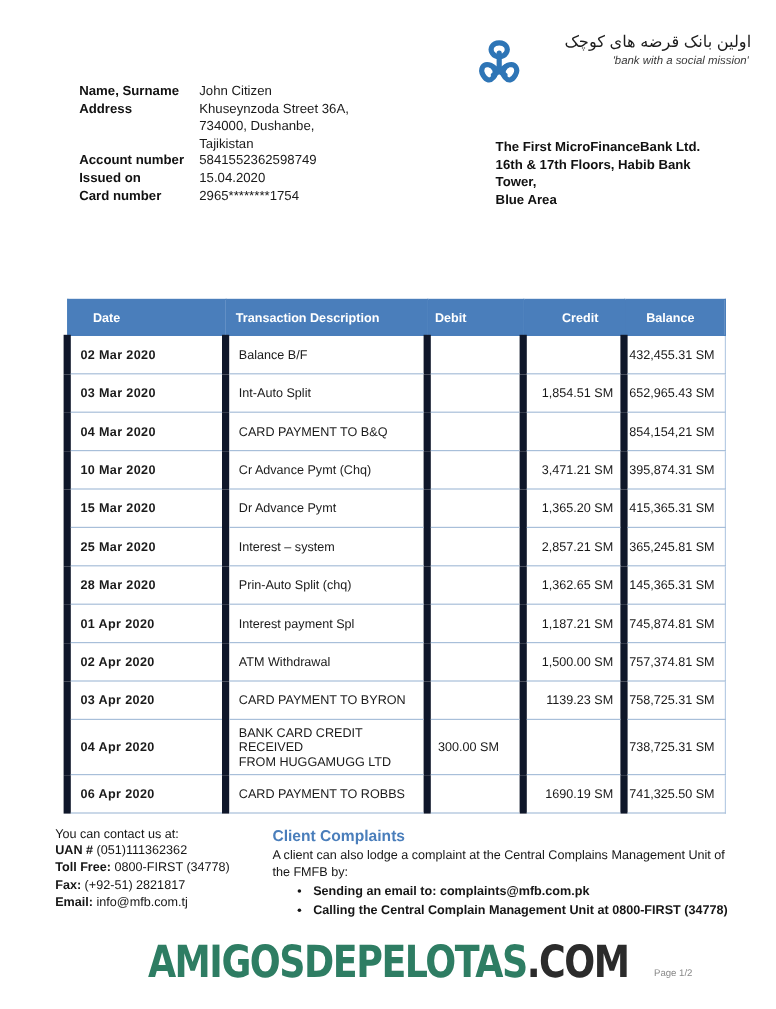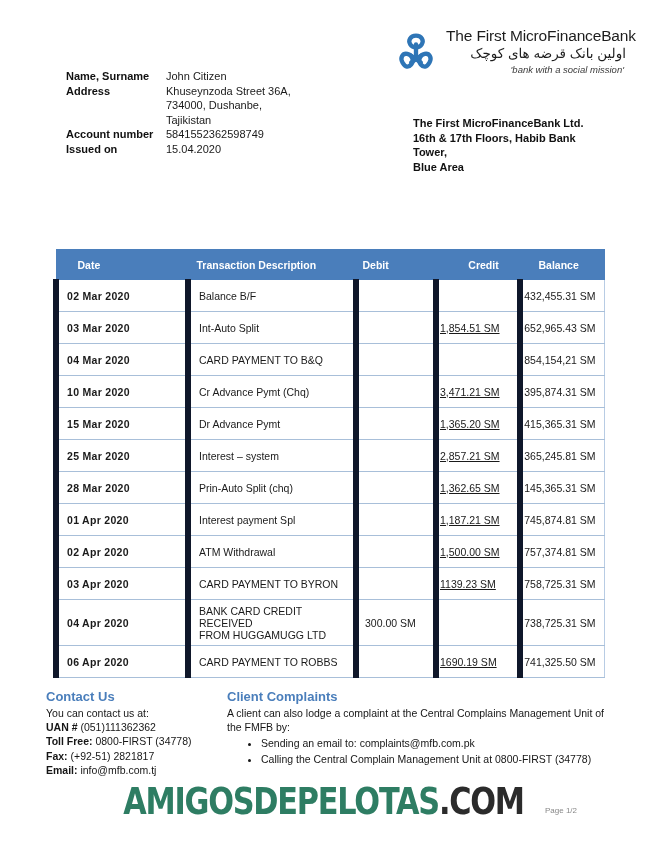--- a/index.html
+++ b/index.html
@@ -131,21 +131,21 @@
   }
   .stmt tr.tall td { height: 43px; vertical-align: middle; }
   .td-date {
     font-weight: bold;
     padding-left: 8px;
     white-space: nowrap;
     letter-spacing: 0.3px;
   }
   .td-desc { padding-left: 8px; }
   .td-debit  { text-align: left; padding-left: 6px; white-space: nowrap; }
-  .td-credit { padding-right: 6px; white-space: nowrap; text-decoration: underline; }
+  .td-credit { text-align: right; padding-right: 6px; white-space: nowrap; }
   .td-bal    { text-align: right; padding-right: 8px; white-space: nowrap; }
   .desc-l2 { display: block; }
 
   
   .footer { position: absolute; left: 0; top: 688px; width: 647px; }
   .foot-head {
     color: #4a7ebb;
     font-size: 13px;
     font-weight: bold;
     line-height: 17px;
@@ -167,20 +167,21 @@
     top: 0;
     width: 380px;
     font-size: 10.5px;
     line-height: 14.2px;
     color: #161616;
   }
   .complaints ul {
     margin: 2px 0 0 0;
     padding-left: 34px;
     list-style: disc;
+    font-weight: bold;
   }
   .complaints li { margin-bottom: 1px; line-height: 14.2px; }
 
   .pagenum {
     position: absolute;
     left: 545px;
     top: 806px;
     font-size: 8px;
     color: #888888;
   }
@@ -213,21 +214,20 @@
           <path d="M50 16 C38 16 33 26 38 34 C43 42 57 42 62 34 C67 26 62 16 50 16 Z"></path>
           <path d="M22 72 C16 62 22 52 32 54 C42 56 47 68 40 76 C34 83 28 82 22 72 Z"></path>
           <path d="M78 72 C84 62 78 52 68 54 C58 56 53 68 60 76 C66 83 72 82 78 72 Z"></path>
           <path d="M50 34 L50 62"></path>
           <path d="M40 58 L60 72"></path>
           <path d="M60 58 L40 72"></path>
         </g>
       </svg>
     </div>
     <div class="logo-text-wrap">
-      <div class="logo-name">The First MicroFinanceBank</div>
       <div class="logo-urdu">اولین بانک قرضه های کوچک</div>
       <div class="logo-tag">'bank with a social mission'</div>
     </div>
   </div>
 
   <div class="cust">
     <div class="cust-row">
       <div class="cust-label">Name, Surname</div>
       <div class="cust-value">John Citizen</div>
     </div>
@@ -237,20 +237,24 @@
 734000, Dushanbe,
 Tajikistan</div>
     </div>
     <div class="cust-row">
       <div class="cust-label">Account number</div>
       <div class="cust-value">5841552362598749</div>
     </div>
     <div class="cust-row">
       <div class="cust-label">Issued on</div>
       <div class="cust-value">15.04.2020</div>
+    </div>
+    <div class="cust-row">
+      <div class="cust-label">Card number</div>
+      <div class="cust-value">2965********1754</div>
     </div>
   </div>
 
   <div class="bank-addr" style="white-space:pre-line;">The First MicroFinanceBank Ltd.
 16th &amp; 17th Floors, Habib Bank
 Tower,
 Blue Area</div>
 </div>
 
 <table class="stmt">
@@ -357,21 +361,20 @@
       <td class="td-debit"></td>
       <td class="td-credit">1690.19 SM</td>
       <td class="td-bal">741,325.50  SM</td>
     </tr>
   </tbody>
 </table>
 
 <div class="footer">
 
   <div class="contact">
-    <div class="foot-head">Contact Us</div>
     <div>You can contact us at:</div>
     <div>
       <b>UAN #</b>
       <span>(051)111362362</span>
     </div>
     <div>
       <b>Toll Free:</b>
       <span>0800-FIRST (34778)</span>
     </div>
     <div>

